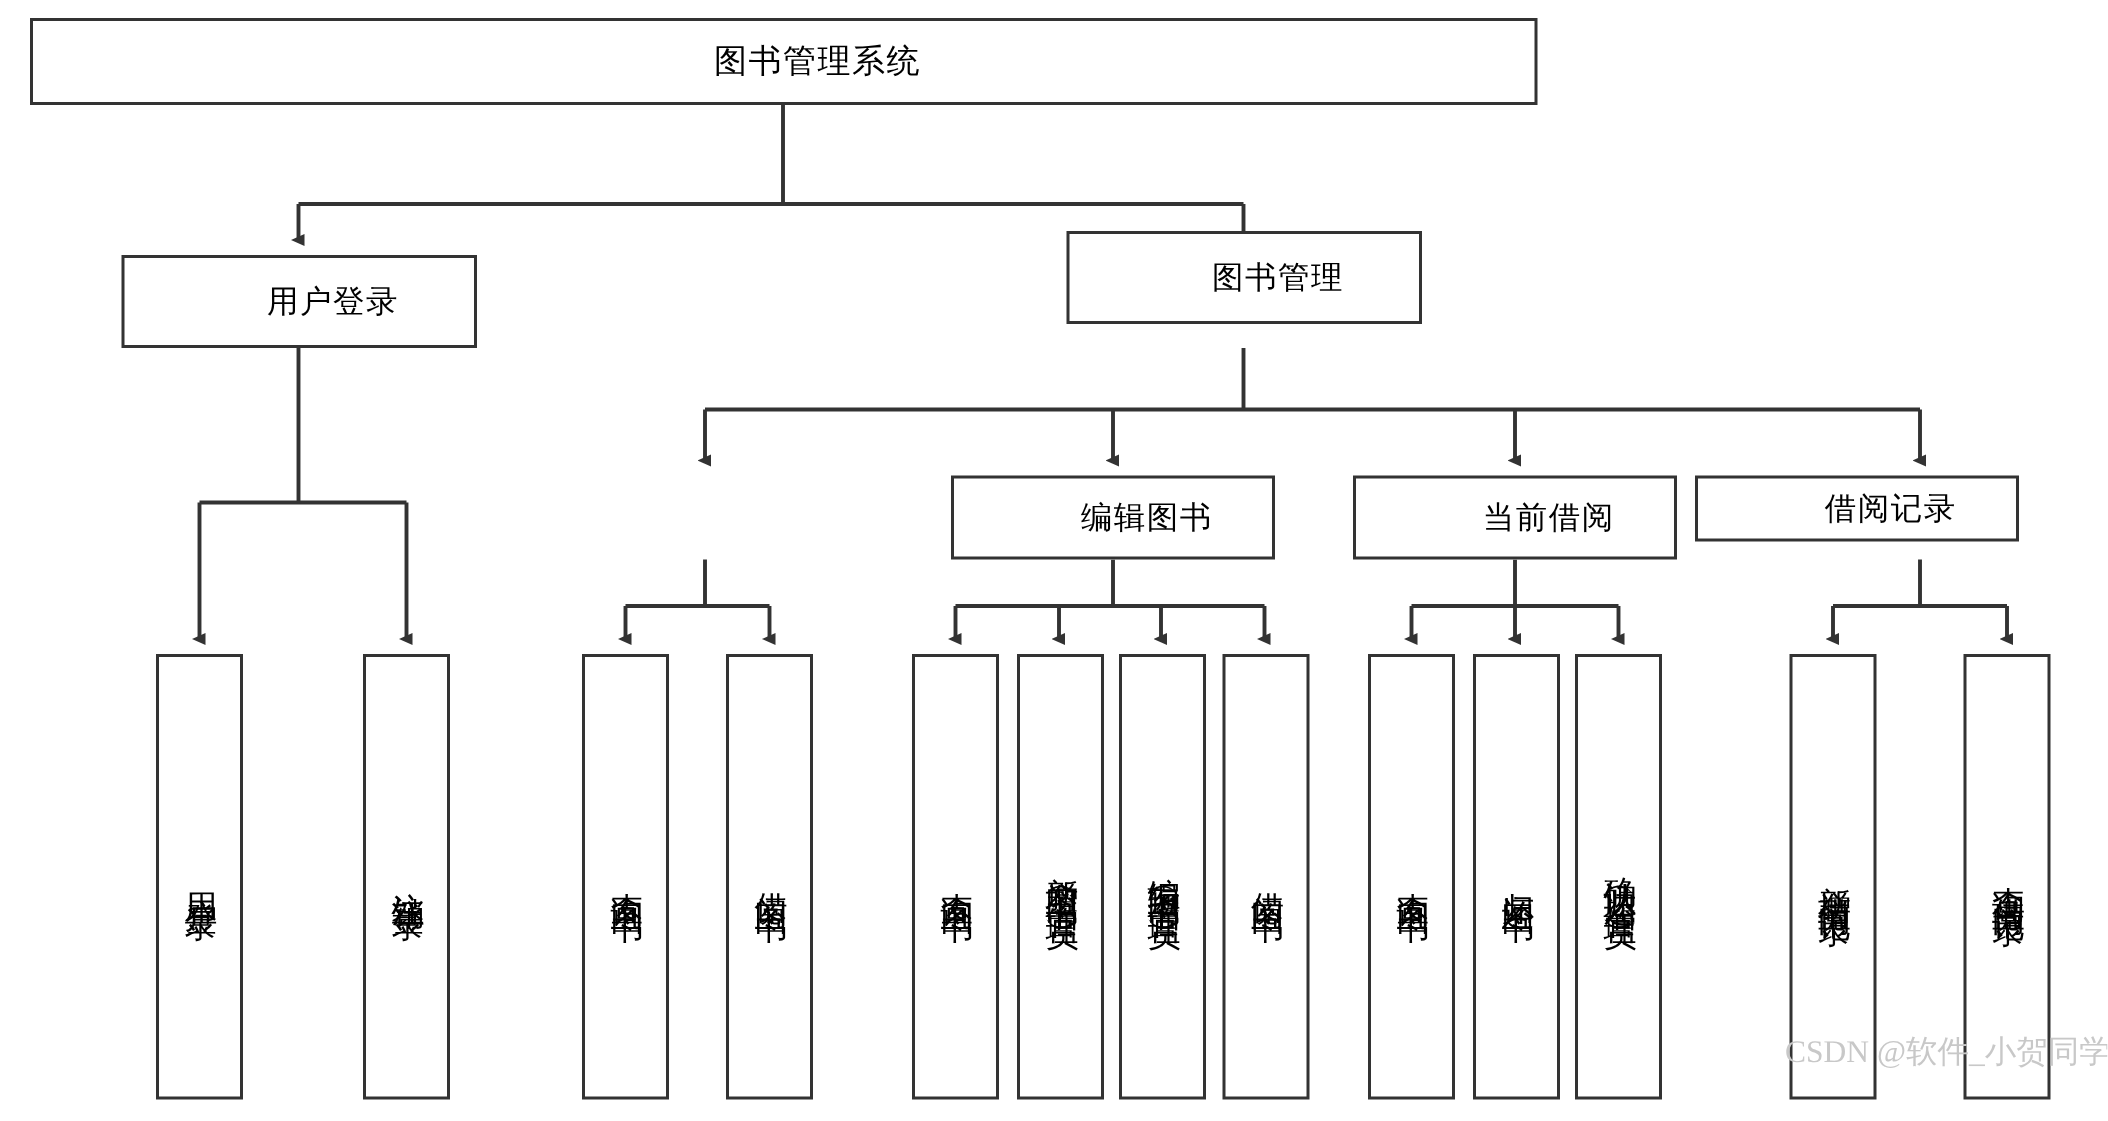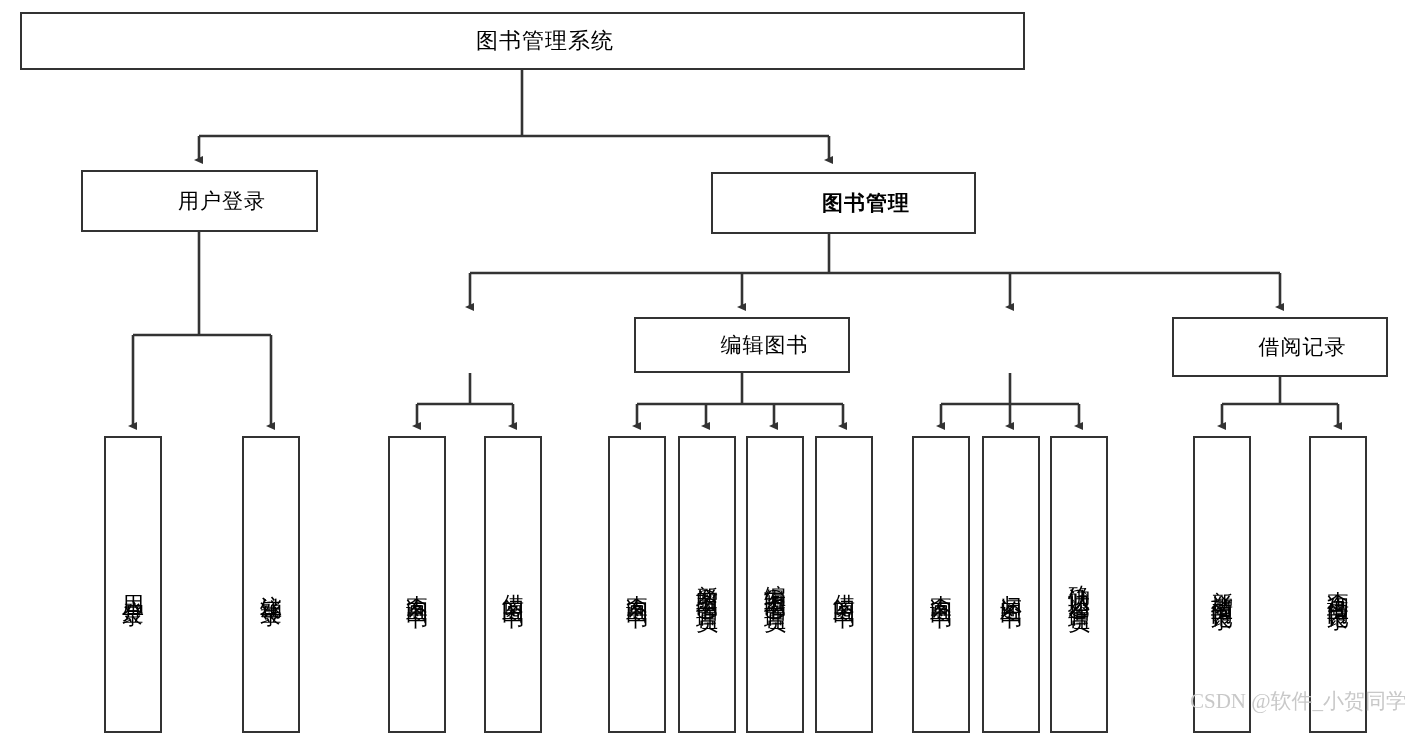--- a/index.html
+++ b/index.html
@@ -120,28 +120,31 @@
     </g>
   </svg>
 
   <div class="node node-h node-root" style="left:20px; top:12px; width:1005px; height:58px;">
     <span>图书管理系统</span>
   </div>
 
   <div class="node node-h" style="left:81px; top:170px; width:237px; height:62px;">
     <span>用户登录</span>
   </div>
-  <div class="node node-h" style="left:711px; top:172px; width:265px; height:62px;font-weight:bold;">
+  <div class="node node-h" style="left:711px; top:154px; width:237px; height:62px;">
     <span>图书管理</span>
   </div>
 
   <div class="node node-h" style="left:634px; top:317px; width:216px; height:56px;">
     <span>编辑图书</span>
   </div>
-  <div class="node node-h" style="left:1172px; top:317px; width:216px; height:60px;">
+  <div class="node node-h" style="left:902px; top:317px; width:216px; height:56px;">
+    <span>当前借阅</span>
+  </div>
+  <div class="node node-h" style="left:1130px; top:317px; width:216px; height:44px;">
     <span>借阅记录</span>
   </div>
 
   <div class="node node-v" style="left:104px; top:436px; width:58px; height:297px;">
     <span>用户登录</span>
   </div>
   <div class="node node-v" style="left:242px; top:436px; width:58px; height:297px;">
     <span>注销登录</span>
   </div>
 

